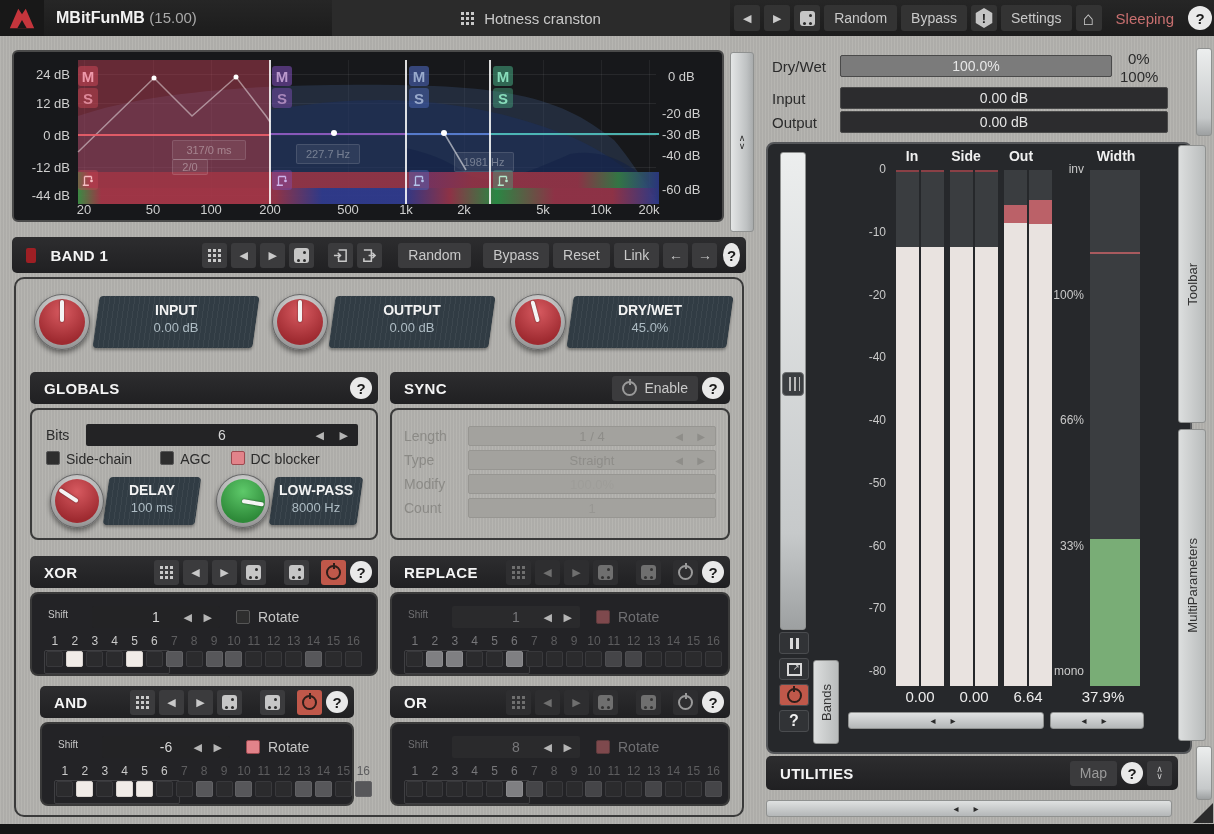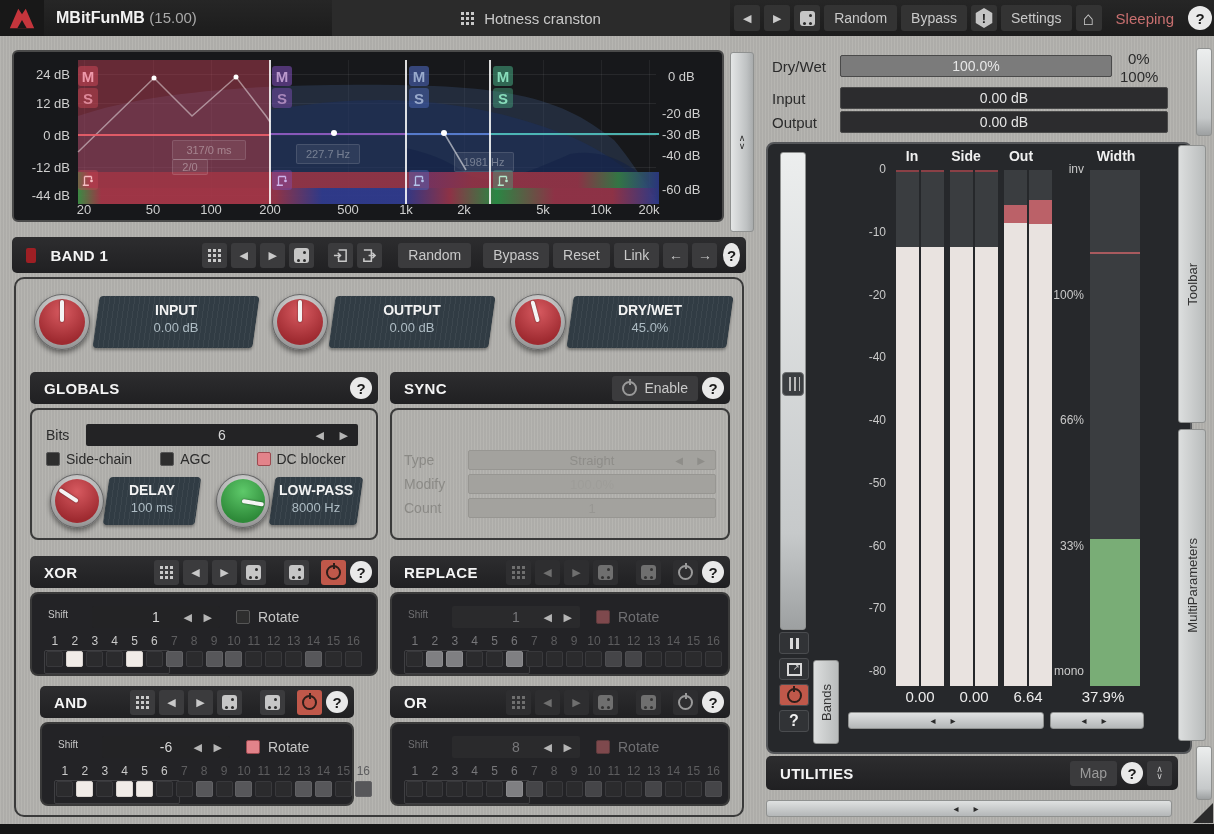--- a/index.html
+++ b/index.html
@@ -395,25 +395,25 @@
     <span class="ttl" style="flex:1;">GLOBALS</span>
     <div class="qcircle" style="width:22px;height:22px;">?</div>
   </div>
   <div class="abs body-box" style="left:30px;top:408px;width:348px;height:132px;"></div>
   <span class="abs cblabel" style="left:46px;top:427px;">Bits</span>
   <div class="abs valbar" style="left:86px;top:424px;width:272px;height:22px;">
     <span>6</span>
     <span class="arr" style="right:34px;">◀</span>
     <span class="arr" style="right:10px;">▶</span>
   </div>
-  <div class="abs" style="left:46px;top:451px;display:flex;align-items:center;gap:6px;">
+  <div class="abs" style="left:46px;top:451px;display:flex;gap:6px;">
     <span class="cb"></span>
     <span class="cblabel" style="margin-right:22px;">Side-chain</span>
     <span class="cb"></span>
-    <span class="cblabel" style="margin-right:40px;">AGC</span>
+    <span class="cblabel" style="margin-right:14px;">AGC</span>
     <span class="cb checked"></span>
     <span class="cblabel">DC blocker</span>
   </div>
   <div class="kpanel abs" style="left:106px;top:477px;width:92px;height:48px;"></div>
   <div class="kpanel-txt abs" style="left:106px;top:482px;width:92px;">
     <div class="t">DELAY</div>
       <div class="v">100 ms</div>
   </div>
   <div class="knob" style="left:50px;top:474px;width:54px;height:54px;">
     <div class="knob-in red"></div>
@@ -435,20 +435,28 @@
 
   <div class="dkhead abs" style="left:390px;top:372px;width:340px;height:32px;gap:4px;">
     <span class="ttl" style="flex:1;">SYNC</span>
     <div class="ibtn txt off" style="gap:7px;">
         <span class="pwr"></span>
         <span>Enable</span>
       </div>
     <div class="qcircle" style="width:22px;height:22px;">?</div>
   </div>
   <div class="abs body-box" style="left:390px;top:408px;width:340px;height:132px;"></div>
+  <div class="sync-row" style="left:404px;top:426px;width:312px;">
+    <span class="sync-label">Length</span>
+    <div class="sync-bar">
+        <span>1 / 4</span>
+        <span class="arr" style="right:32px;">◀</span>
+        <span class="arr" style="right:10px;">▶</span>
+      </div>
+  </div>
   <div class="sync-row" style="left:404px;top:450px;width:312px;">
     <span class="sync-label">Type</span>
     <div class="sync-bar">
         <span>Straight</span>
         <span class="arr" style="right:32px;">◀</span>
         <span class="arr" style="right:10px;">▶</span>
       </div>
   </div>
   <div class="sync-row" style="left:404px;top:474px;width:312px;">
     <span class="sync-label">Modify</span>

